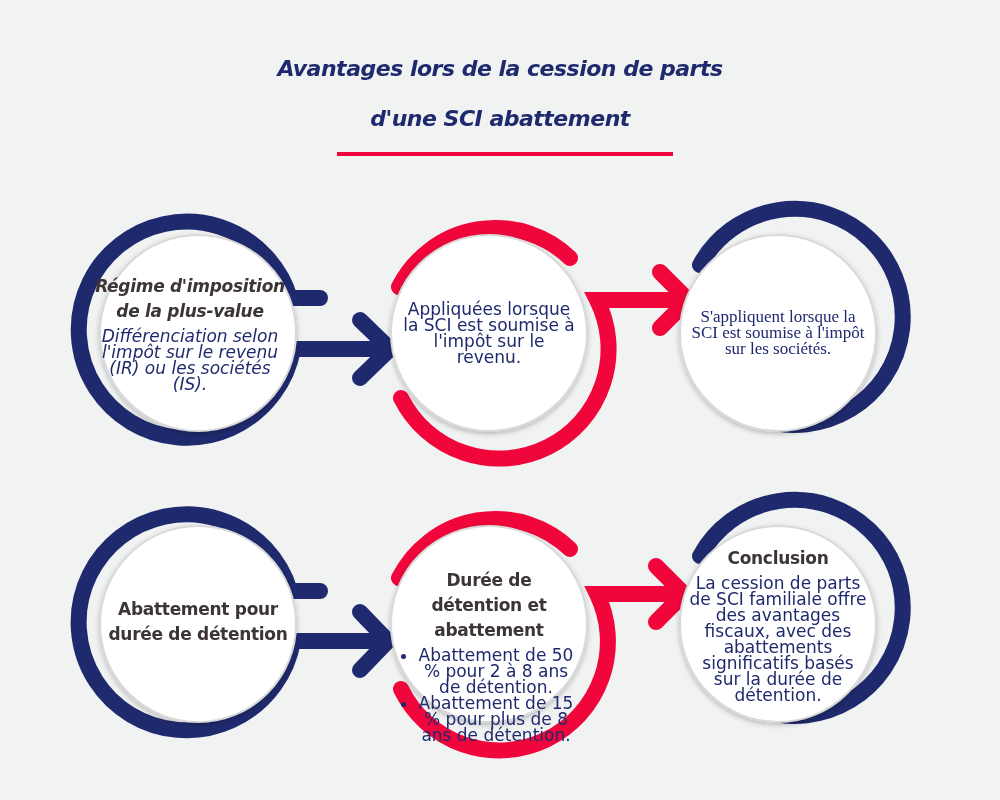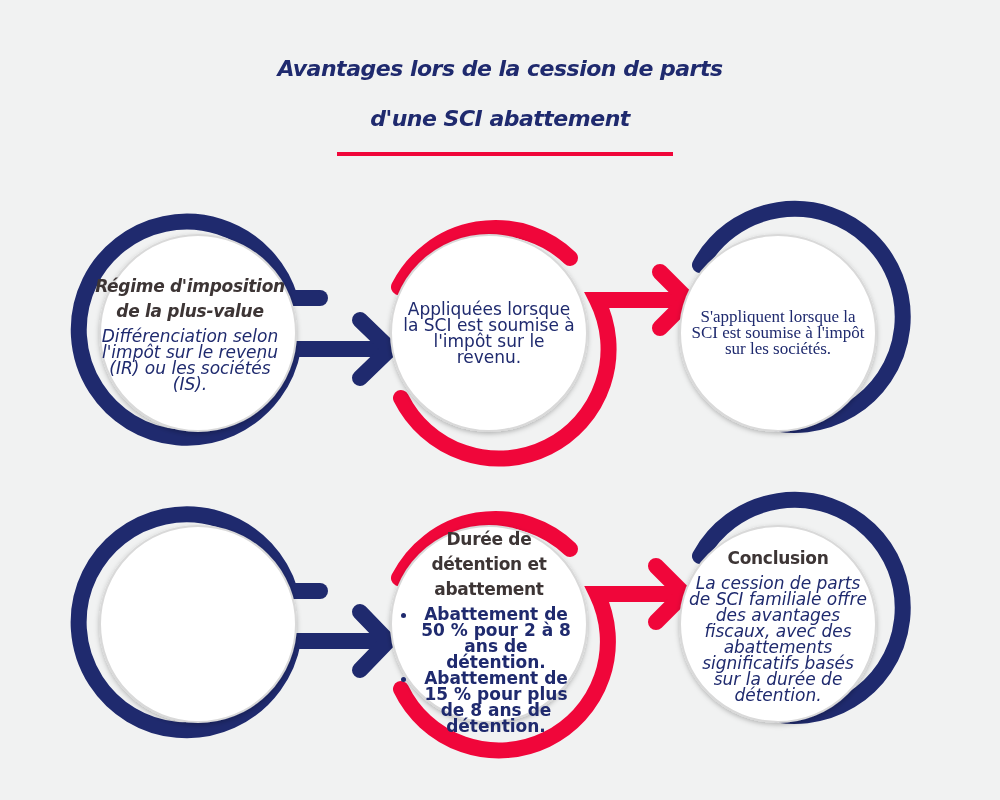--- a/index.html
+++ b/index.html
@@ -25,21 +25,21 @@
     display: flex; flex-direction: column; align-items: center; justify-content: center;
     text-align: center; box-sizing: border-box; padding: 0 4px;
   }
   .node-title {
     color: #3d3535; font-weight: bold; font-size: 17px; line-height: 25px;
     margin-bottom: 4px; letter-spacing: -0.3px;
   }
   .node-body {
     color: #1f2a6e; font-size: 17px; line-height: 16px;
   }
-  .node-body ul { margin: 0; padding: 0 0 0 14px; text-align: center; font-weight: bold; }
+  .node-body ul { margin: 0; padding: 0 0 0 14px; text-align: center; }
   .node-body li { margin: 0; }
 </style>
 </head>
 <body>
 
 <div class="title">
   <div>Avantages lors de la cession de parts</div>
   <div>d'une SCI abattement</div>
 </div>
 <div class="title-underline"></div>
@@ -109,28 +109,29 @@
 
 <div class="node" style="left:391px; top:235px;">
   <div class="node-body" style="width:180px;">Appliquées lorsque la SCI est soumise à l'impôt sur le revenu.</div>
 </div>
 
 <div class="node" style="left:680px; top:235px;">
   <div class="node-body" style="width:185px;font-family:Liberation Serif, serif;">S'appliquent lorsque la SCI est soumise à l'impôt sur les sociétés.</div>
 </div>
 
 <div class="node" style="left:100px; top:526px;">
+  <div class="node-title" style="width:200px;">Abattement pour durée de détention</div>
 </div>
 
-<div class="node" style="left:391px; top:532px;">
+<div class="node" style="left:391px; top:557px;">
   <div class="node-title" style="width:140px;">Durée de détention et abattement</div>
   <div class="node-body" style="width:170px;">
     <ul>
       <li>Abattement de 50 % pour 2 à 8 ans de détention.</li>
       <li>Abattement de 15 % pour plus de 8 ans de détention.</li>
     </ul>
   </div>
 </div>
 
 <div class="node" style="left:680px; top:526px;">
   <div class="node-title">Conclusion</div>
-  <div class="node-body" style="width:180px;font-style:italic;">La cession de parts de SCI familiale offre des avantages fiscaux, avec des abattements significatifs basés sur la durée de détention.</div>
+  <div class="node-body" style="width:180px;">La cession de parts de SCI familiale offre des avantages fiscaux, avec des abattements significatifs basés sur la durée de détention.</div>
 </div>
 
 </body></html>

